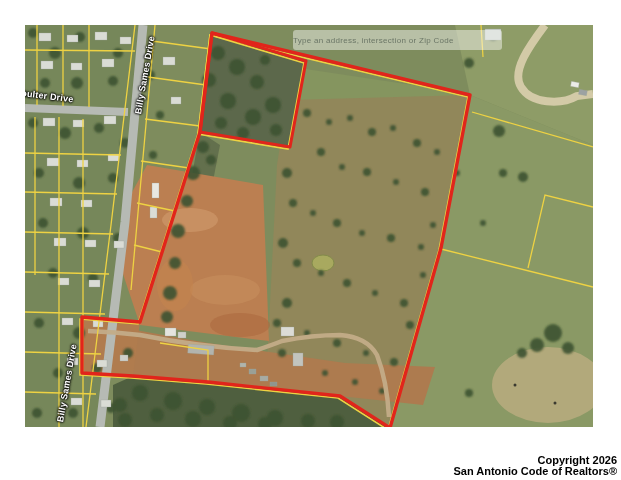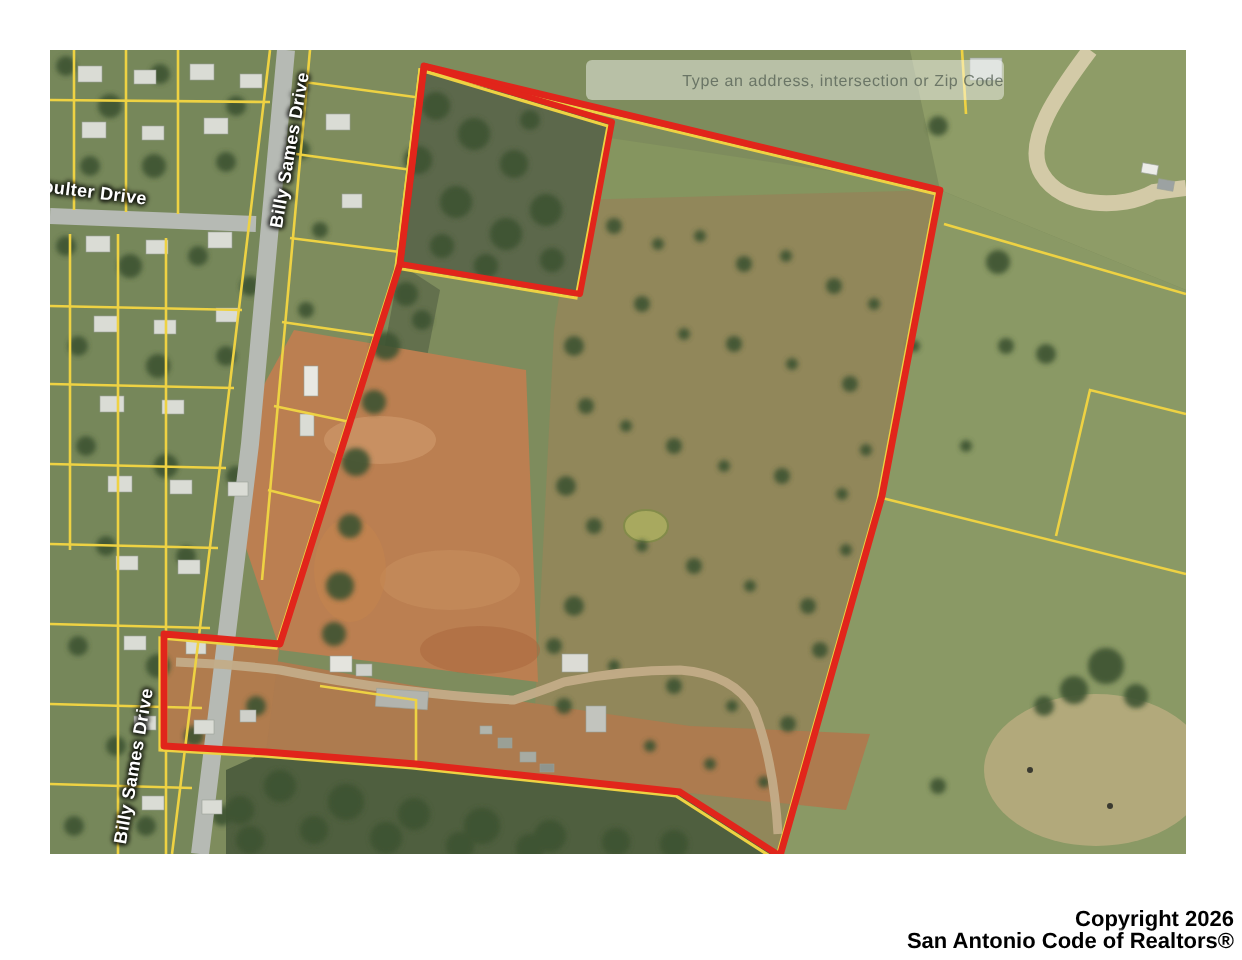--- a/index.html
+++ b/index.html
@@ -18,21 +18,21 @@
     text-shadow:0 1px 2px rgba(0,0,0,.95),0 -1px 2px rgba(0,0,0,.75),
                 1px 0 2px rgba(0,0,0,.75),-1px 0 2px rgba(0,0,0,.75);
     transform-origin:0 0;
   }
   .lbl-billy-upper{left:108px;top:88px;transform:rotate(-80deg);}
   .lbl-billy-lower{left:30px;top:396px;transform:rotate(-80deg);}
   .lbl-coulter{left:-3px;top:63px;transform:rotate(7deg);}
   .watermark{
     position:absolute;left:268px;top:5px;width:209px;height:20px;
     background:rgba(255,255,255,.45);border-radius:3px;
-    display:flex;align-items:center;justify-content:flex-end;
+    display:flex;align-items:center;justify-content:flex-start;
   }
   .watermark span{
     font-size:8px;color:rgba(80,92,80,.75);white-space:nowrap;
     letter-spacing:.3px;
   }
   .copyright{
     position:absolute;right:4px;bottom:3px;text-align:right;
     font-size:11px;line-height:11px;font-weight:bold;color:#000;
     text-shadow:0 0 2px #fff,0 0 2px #fff,1px 1px 2px #fff,-1px -1px 2px #fff;
   }

